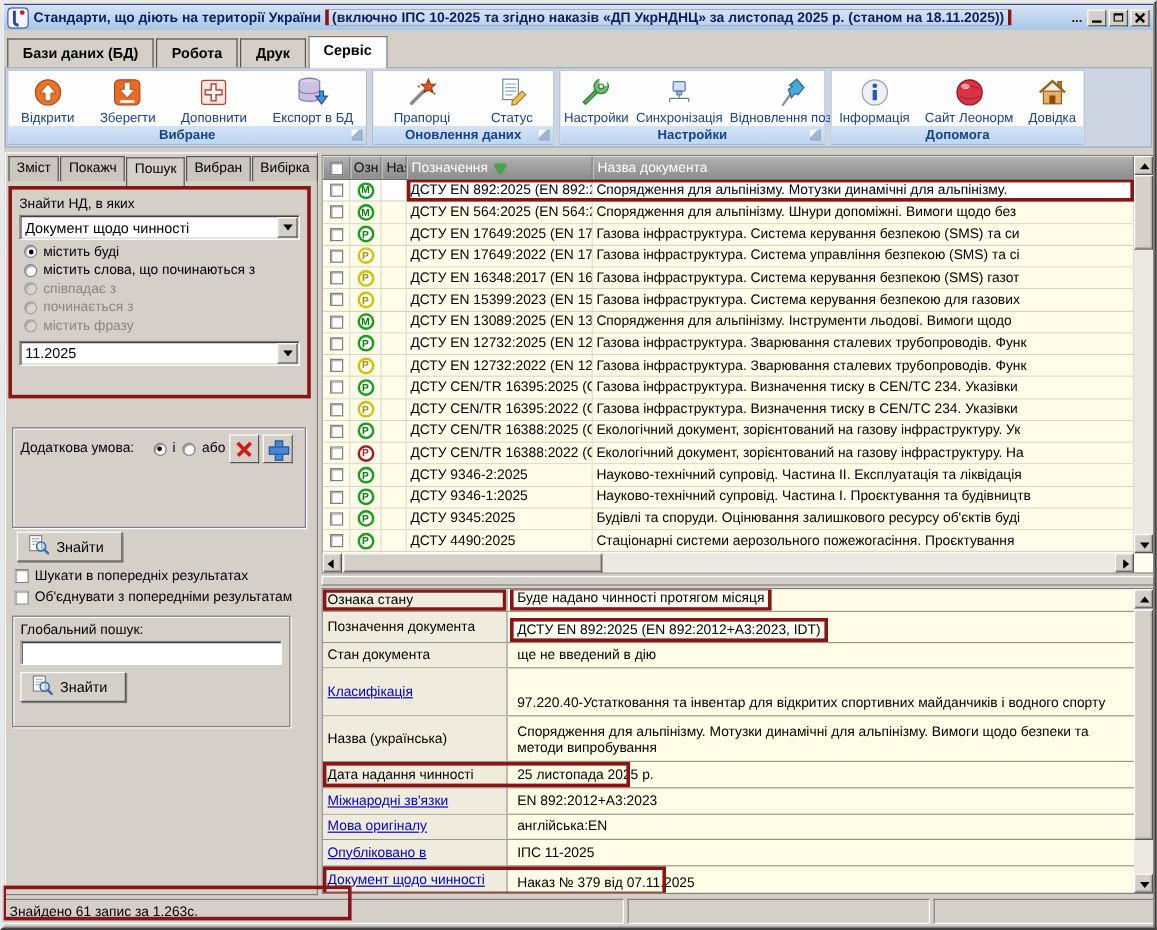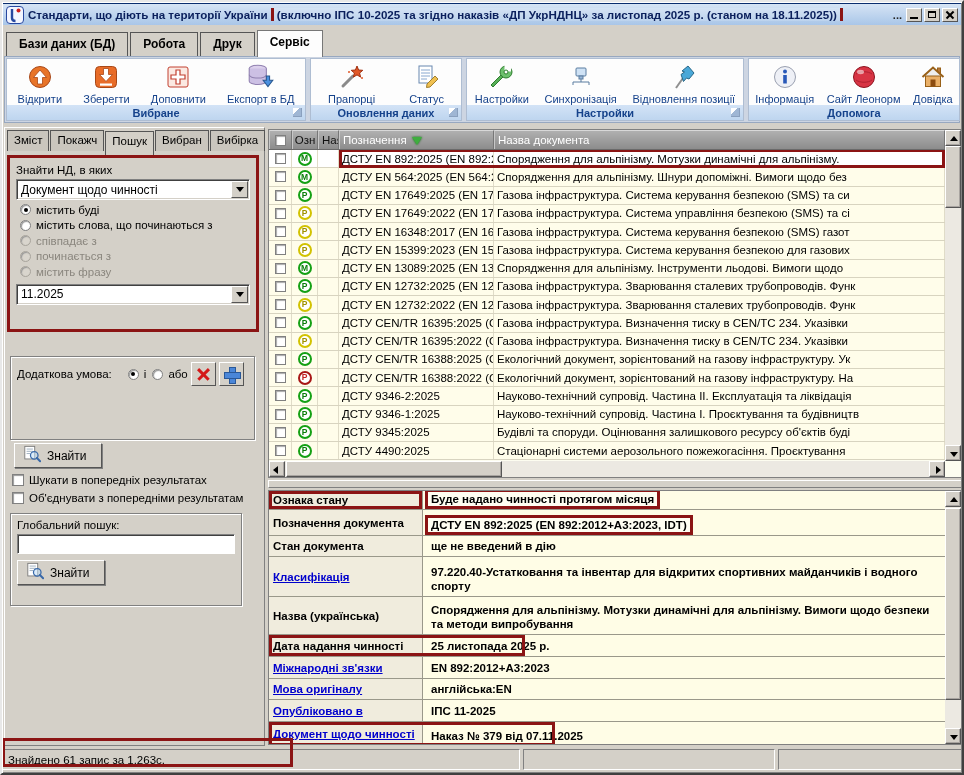--- a/index.html
+++ b/index.html
@@ -102,21 +102,21 @@
   .sb-btn::after { content:''; position:absolute; width:0; height:0; border:4px solid transparent;}
   .sb-btn.up::after { left:4px; top:5px; border-bottom:5px solid #000; border-top:none;}
   .sb-btn.dn::after { left:4px; top:6px; border-top:5px solid #000; border-bottom:none;}
   .sb-btn.lf::after { left:3px; top:4px; border-right:5px solid #000; border-left:none;}
   .sb-btn.rt::after { left:6px; top:4px; border-left:5px solid #000; border-right:none;}
   .sb-thumb { position:absolute; background:#d4d0c8; border:1px solid; border-color:#fff #555 #555 #fff; box-shadow:inset -1px -1px 0 #a8a4a0;}
   
   #splitter { position:absolute; left:268px; top:480px; width:694px; height:8px; background:#d4d0c8; border:1px solid; border-color:#fff #808080 #808080 #fff;}
   
   #details { position:absolute; left:268px; top:490px; width:694px; height:255px; background:#fffde6; border:1px solid #808080;}
-  #drows { position:absolute; left:0; top:0; right:16px; bottom:0; overflow:hidden;font-weight:bold;}
+  #drows { position:absolute; left:0; top:0; right:16px; bottom:0; overflow:hidden;}
   .drow { display:flex; border-bottom:1px solid #9a988a; }
   .dlabel { width:154px; flex:none; background:#f0ecdd; border-right:1px solid #9a988a; font-size:11.5px; display:flex; align-items:center; padding:0 4px;}
   .dval { flex:1; font-size:11.5px; display:flex; align-items:flex-end; padding:0 2px; overflow:hidden;}
   .dval .vwrap { display:inline-block; border:3px solid transparent; padding:0 3px; line-height:14px;}
   .dval .vwrap.an-box { border-color:#8b1414; background:#fffef2;}
   .dlabel.an-box { box-shadow:inset 0 0 0 3px #8b1414; }
   .dlink { color:#0000cc; text-decoration:underline; cursor:pointer;}
   .drow:nth-child(1){height:19px;} .drow:nth-child(2){height:26px;} .drow:nth-child(3){height:21px;}
   .drow:nth-child(4){height:40px;} .drow:nth-child(5){height:38px;} .drow:nth-child(6){height:22px;}
   .drow:nth-child(7){height:22px;} .drow:nth-child(8){height:21px;} .drow:nth-child(9){height:22px;}
@@ -231,21 +231,21 @@
             </svg>
           </span>
           <span class="rlb">Статус</span>
         </div>
       </div>
       <div class="rcap">
         <span>Оновлення даних</span>
         <span class="launcher"></span>
       </div>
     </div>
-    <div class="rgroup" style="width: 278px;">
+    <div class="rgroup" style="width: 222px;">
       <div class="rbody">
         <div class="rbtn">
           <span class="ric">
             <svg viewBox="0 0 26 26" width="26" height="26">
               <path d="M4 23 l-2 -2 L12 11 l2 2 Z" fill="#58b058" stroke="#2e7d2e"></path>
               <circle cx="17" cy="8" r="6" fill="#6cc06c" stroke="#2e7d2e"></circle>
               <rect x="15.5" y="1" width="6.5" height="6.5" fill="#fdfdfd"></rect>
               <circle cx="17" cy="8" r="2" fill="#fdfdfd" stroke="#2e7d2e"></circle>
             </svg>
           </span>

